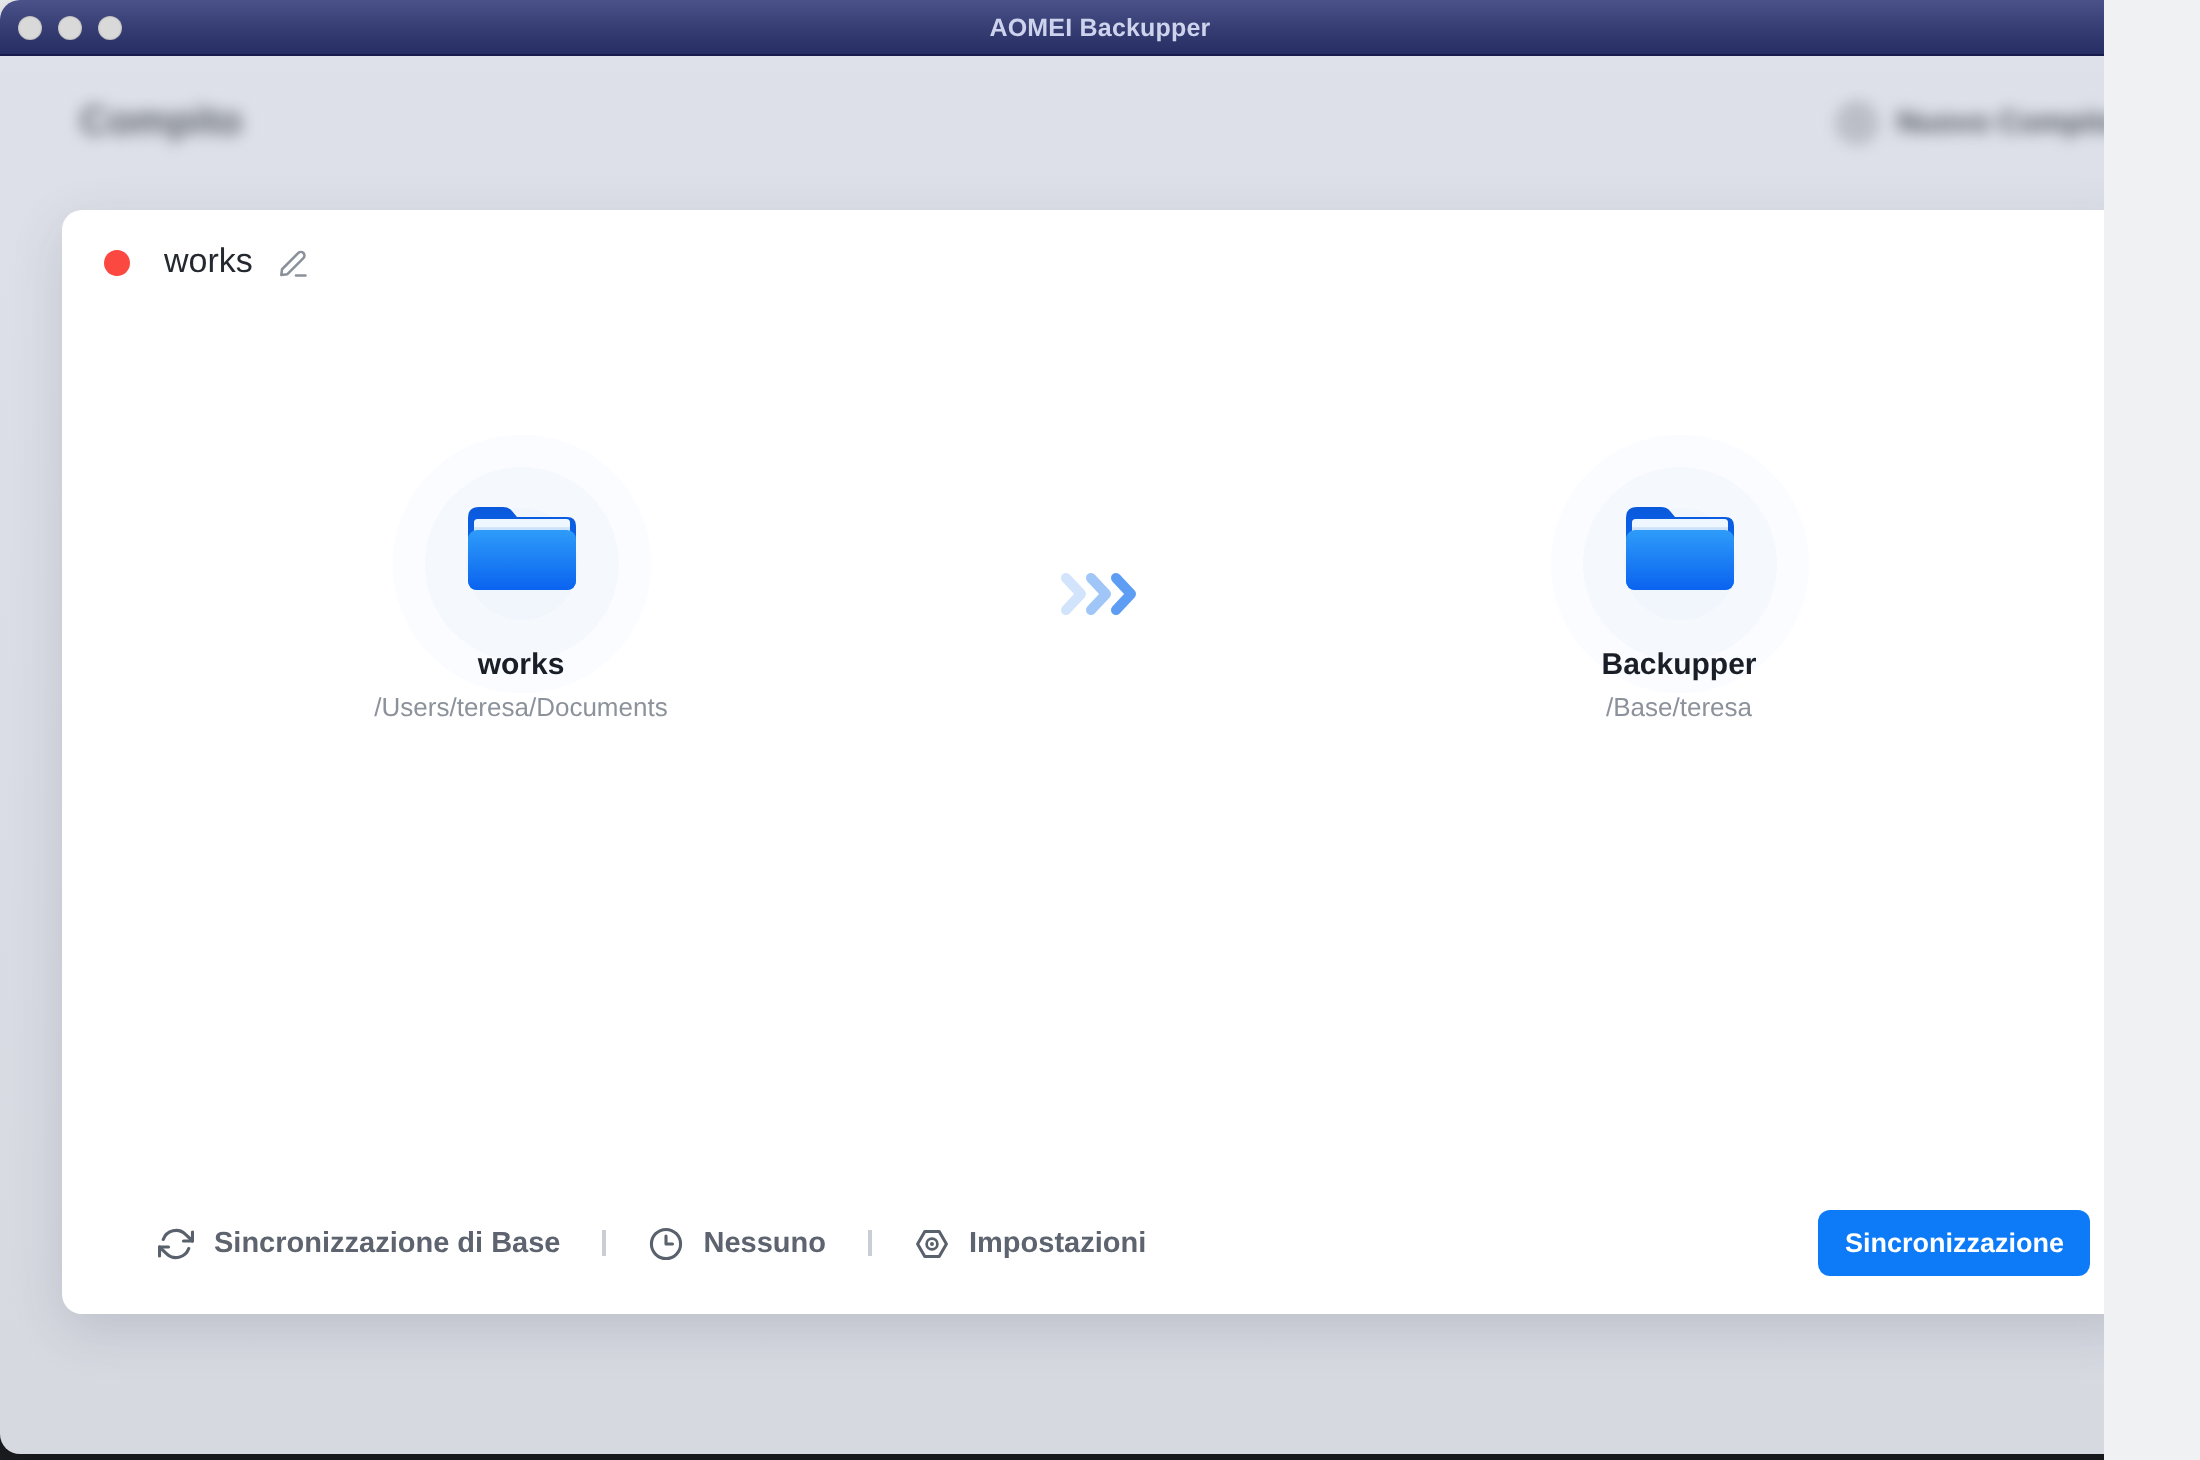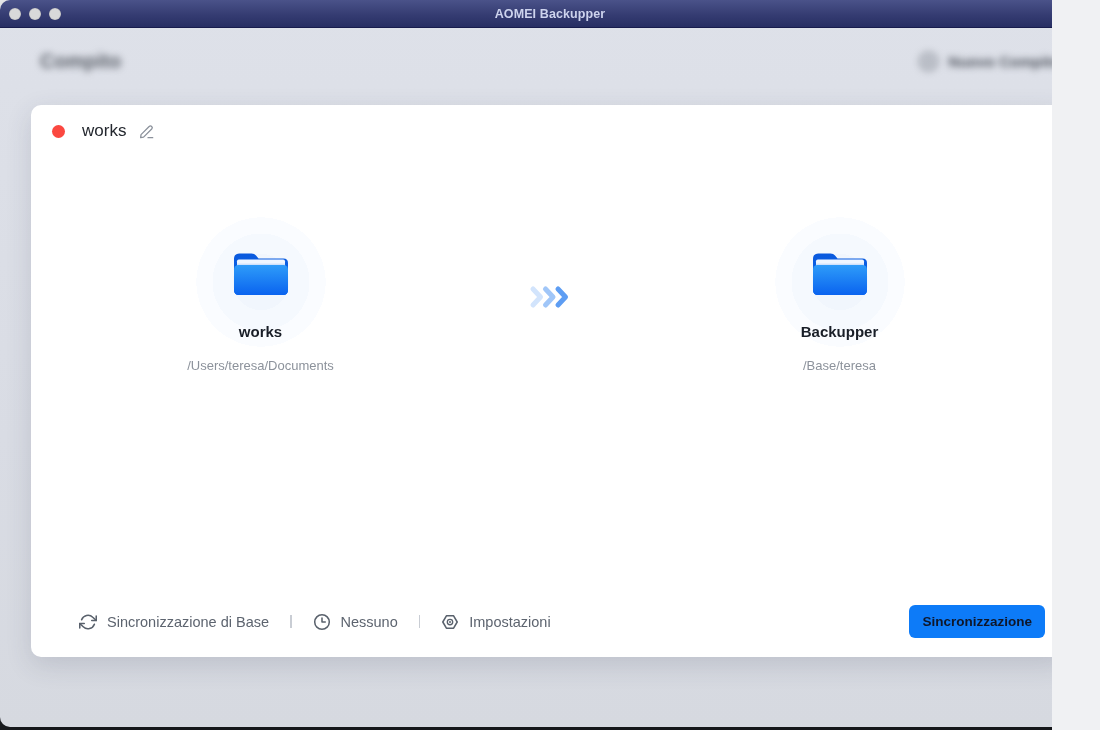--- a/index.html
+++ b/index.html
@@ -88,43 +88,43 @@
     position: absolute; top: -48px; width: 170px; height: 170px; border-radius: 50%;
     background: radial-gradient(closest-side, #f1f6fd 0 33%, #f5f9fe 33% 57%, #fafcff 57% 76%, #ffffff 76% 100%);
   }
   .folder-icon { position: relative; z-index: 1; }
   .endpoint-label {
     position: relative; z-index: 1;
     margin-top: 20px; font-size: 15px; font-weight: 700; color: #191e27;
   }
   .endpoint-path {
     position: relative; z-index: 1;
-    margin-top: 18px; font-size: 13px; color: #8c929b;
+    margin-top: 5px; font-size: 13px; color: #8c929b;
   }
   .direction {
     display: flex; justify-content: center; align-items: center;
     padding-top: 40px;
   }
   
   .card-footer {
     position: absolute; left: 0; right: 0; bottom: 19px;
     display: flex; align-items: center;
     padding: 0 24px 0 48px;
     color: #5d646f;
   }
-  .footer-item { display: flex; align-items: center; gap: 10px; cursor: pointer; }
+  .footer-item { display: flex; align-items: center; gap: 10px; cursor: pointer; font-weight: bold; }
   .footer-item svg { color: #59616c; }
   .footer-label { font-size: 14.5px; color: #5d646f; }
   .footer-sep {
     width: 1.5px; height: 13px; background: #c9cdd4;
     margin: 0 21px;
   }
   .primary-button {
     margin-left: auto;
-    background: #0d7bf8; color: #0f172a;
+    background: #0d7bf8; color: #ffffff;
     font-size: 13.5px; font-weight: 600;
     font-family: "Liberation Sans", sans-serif;
     border: none; border-radius: 6px;
     padding: 9px 13px;
     cursor: pointer;
   }
 </style>
 </head>
 <body>
 

